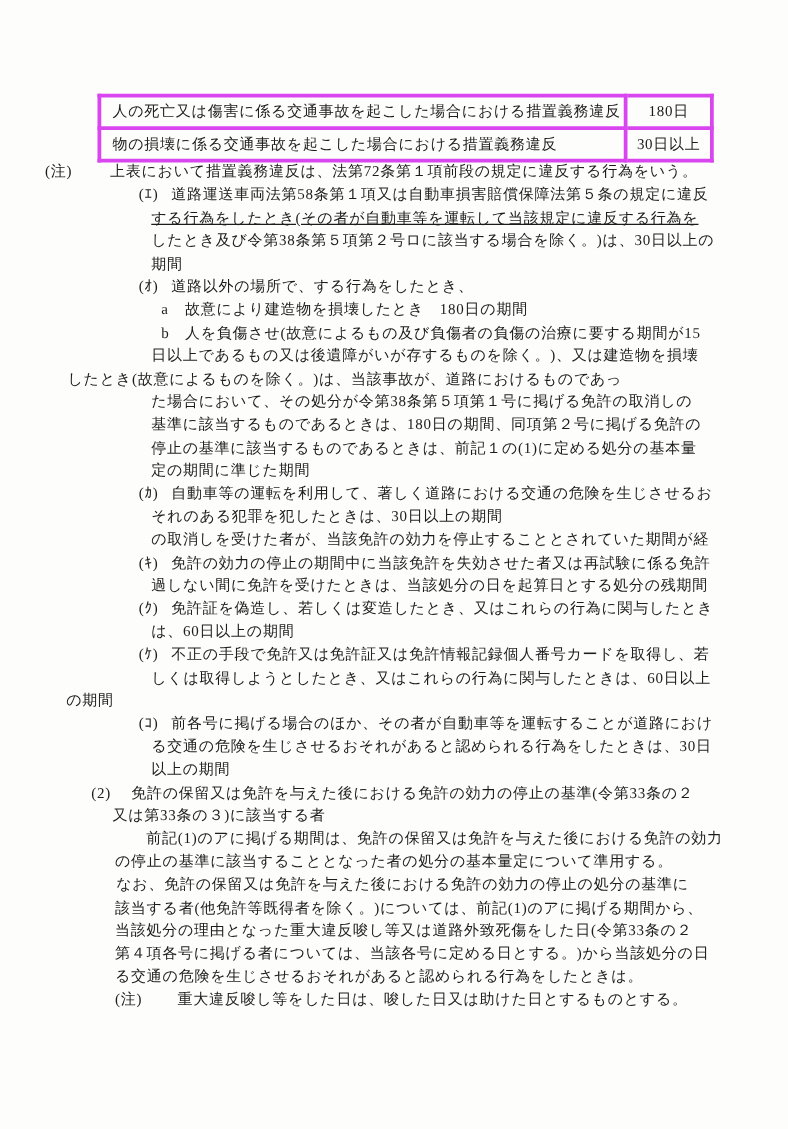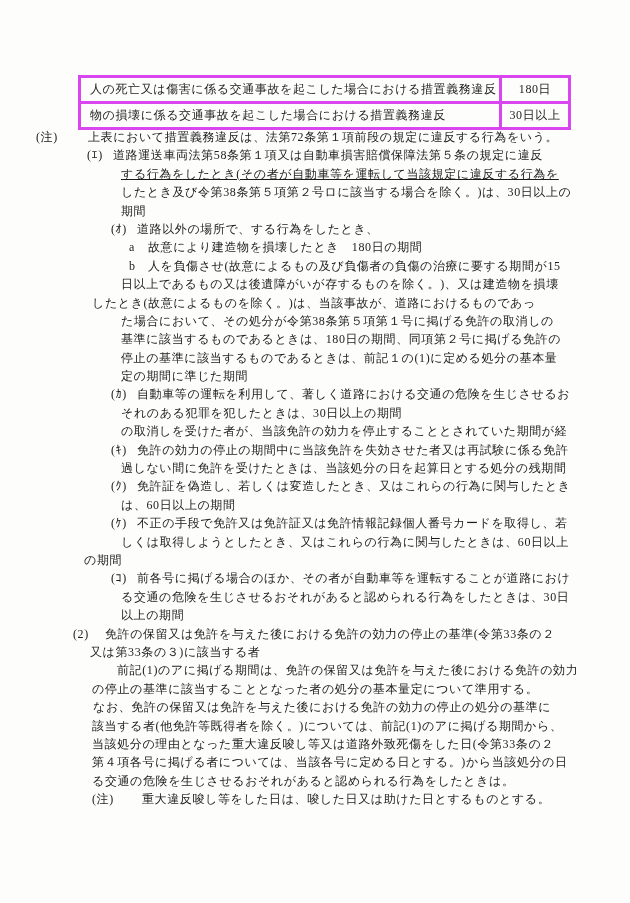--- a/index.html
+++ b/index.html
@@ -65,43 +65,43 @@
         </tr>
         <tr>
           <td class="c1">物の損壊に係る交通事故を起こした場合における措置義務違反</td>
           <td class="c2">30日以上</td>
         </tr>
       </tbody>
   </table>
 
   <div class="docbody">
       <div class="tline" style="padding-left: 36px;"><span class="marker" style="width: 52px;">(注)</span><span>上表において措置義務違反は、法第72条第１項前段の規定に違反する行為をいう。</span></div>
-      <div class="tline" style="padding-left: 87px;"><span class="marker" style="width: 26px;">(ｴ)</span><span>道路運送車両法第58条第１項又は自動車損害賠償保障法第５条の規定に違反</span></div>
+      <div class="tline" style="padding-left: 111px;"><span class="marker" style="width: 26px;">(ｴ)</span><span>道路運送車両法第58条第１項又は自動車損害賠償保障法第５条の規定に違反</span></div>
       <div class="tline" style="padding-left: 121px; text-decoration: underline;"><span>する行為をしたとき(その者が自動車等を運転して当該規定に違反する行為を</span></div>
       <div class="tline" style="padding-left: 121px;"><span>したとき及び令第38条第５項第２号ロに該当する場合を除く。)は、30日以上の</span></div>
       <div class="tline" style="padding-left: 121px;"><span>期間</span></div>
       <div class="tline" style="padding-left: 111px;"><span class="marker" style="width: 26px;">(ｵ)</span><span>道路以外の場所で、する行為をしたとき、</span></div>
       <div class="tline" style="padding-left: 129px;"><span class="marker" style="width: 19px;">a</span><span>故意により建造物を損壊したとき　180日の期間</span></div>
       <div class="tline" style="padding-left: 129px;"><span class="marker" style="width: 19px;">b</span><span>人を負傷させ(故意によるもの及び負傷者の負傷の治療に要する期間が15</span></div>
       <div class="tline" style="padding-left: 121px;"><span>日以上であるもの又は後遺障がいが存するものを除く。)、又は建造物を損壊</span></div>
-      <div class="tline" style="padding-left: 92px;"><span>したとき(故意によるものを除く。)は、当該事故が、道路におけるものであっ</span></div>
+      <div class="tline" style="padding-left: 54px;"><span>したとき(故意によるものを除く。)は、当該事故が、道路におけるものであっ</span></div>
       <div class="tline" style="padding-left: 121px;"><span>た場合において、その処分が令第38条第５項第１号に掲げる免許の取消しの</span></div>
       <div class="tline" style="padding-left: 121px;"><span>基準に該当するものであるときは、180日の期間、同項第２号に掲げる免許の</span></div>
       <div class="tline" style="padding-left: 121px;"><span>停止の基準に該当するものであるときは、前記１の(1)に定める処分の基本量</span></div>
       <div class="tline" style="padding-left: 121px;"><span>定の期間に準じた期間</span></div>
       <div class="tline" style="padding-left: 111px;"><span class="marker" style="width: 26px;">(ｶ)</span><span>自動車等の運転を利用して、著しく道路における交通の危険を生じさせるお</span></div>
       <div class="tline" style="padding-left: 121px;"><span>それのある犯罪を犯したときは、30日以上の期間</span></div>
       <div class="tline" style="padding-left: 121px;"><span>の取消しを受けた者が、当該免許の効力を停止することとされていた期間が経</span></div>
       <div class="tline" style="padding-left: 111px;"><span class="marker" style="width: 26px;">(ｷ)</span><span>免許の効力の停止の期間中に当該免許を失効させた者又は再試験に係る免許</span></div>
       <div class="tline" style="padding-left: 121px;"><span>過しない間に免許を受けたときは、当該処分の日を起算日とする処分の残期間</span></div>
       <div class="tline" style="padding-left: 111px;"><span class="marker" style="width: 26px;">(ｸ)</span><span>免許証を偽造し、若しくは変造したとき、又はこれらの行為に関与したとき</span></div>
       <div class="tline" style="padding-left: 121px;"><span>は、60日以上の期間</span></div>
       <div class="tline" style="padding-left: 111px;"><span class="marker" style="width: 26px;">(ｹ)</span><span>不正の手段で免許又は免許証又は免許情報記録個人番号カードを取得し、若</span></div>
       <div class="tline" style="padding-left: 121px;"><span>しくは取得しようとしたとき、又はこれらの行為に関与したときは、60日以上</span></div>
-      <div class="tline" style="padding-left: 84px;"><span>の期間</span></div>
+      <div class="tline" style="padding-left: 53px;"><span>の期間</span></div>
       <div class="tline" style="padding-left: 111px;"><span class="marker" style="width: 26px;">(ｺ)</span><span>前各号に掲げる場合のほか、その者が自動車等を運転することが道路におけ</span></div>
       <div class="tline" style="padding-left: 121px;"><span>る交通の危険を生じさせるおそれがあると認められる行為をしたときは、30日</span></div>
       <div class="tline" style="padding-left: 121px;"><span>以上の期間</span></div>
       <div class="tline" style="padding-left: 73px;"><span class="marker" style="width: 32px;">(2)</span><span>免許の保留又は免許を与えた後における免許の効力の停止の基準(令第33条の２</span></div>
       <div class="tline" style="padding-left: 90px;"><span>又は第33条の３)に該当する者</span></div>
       <div class="tline" style="padding-left: 117px;"><span>前記(1)のアに掲げる期間は、免許の保留又は免許を与えた後における免許の効力</span></div>
       <div class="tline" style="padding-left: 92px;"><span>の停止の基準に該当することとなった者の処分の基本量定について準用する。</span></div>
       <div class="tline" style="padding-left: 81px; margin-left: 12px;"><span>なお、免許の保留又は免許を与えた後における免許の効力の停止の処分の基準に</span></div>
       <div class="tline" style="padding-left: 92px;"><span>該当する者(他免許等既得者を除く。)については、前記(1)のアに掲げる期間から、</span></div>
       <div class="tline" style="padding-left: 92px;"><span>当該処分の理由となった重大違反唆し等又は道路外致死傷をした日(令第33条の２</span></div>

